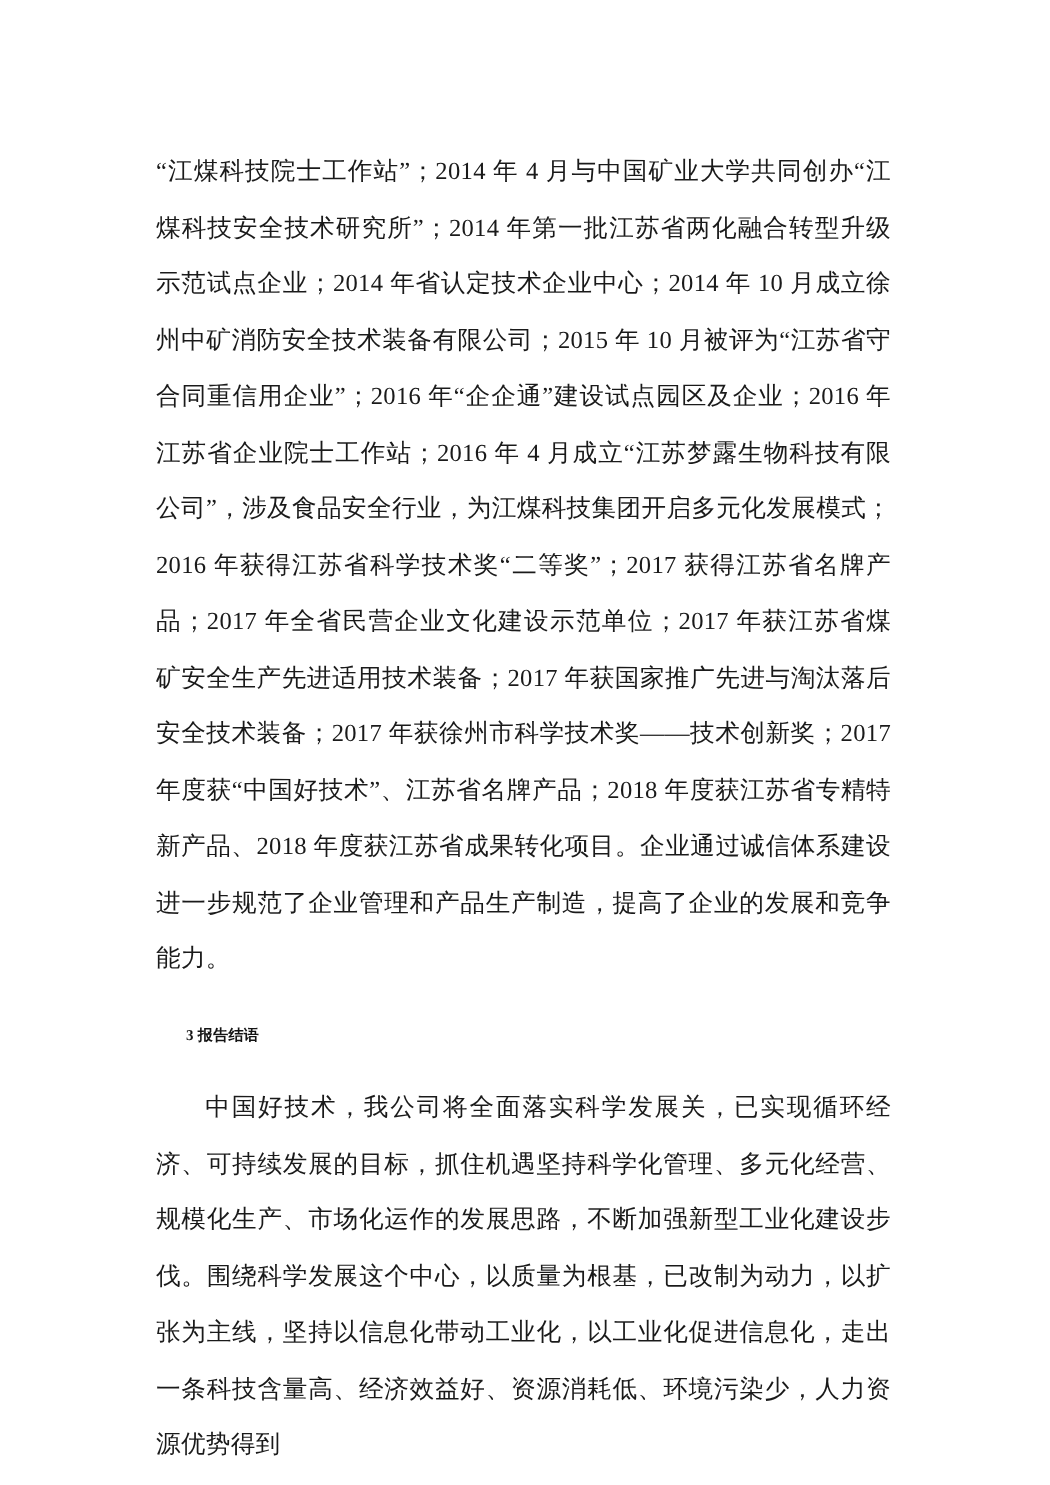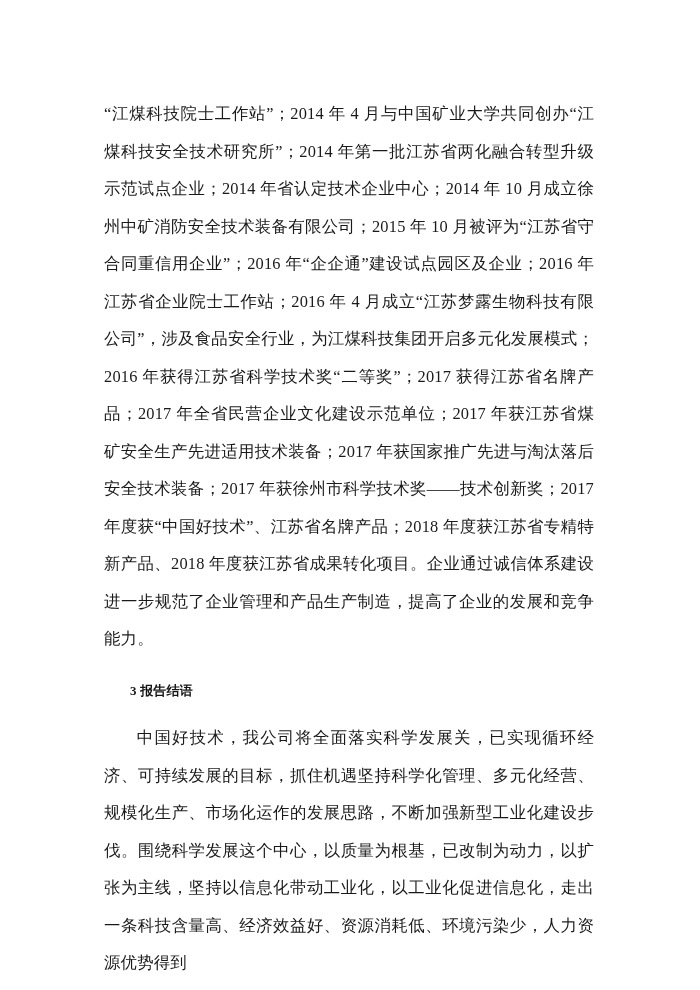--- a/index.html
+++ b/index.html
@@ -33,21 +33,21 @@
   }
   .para {
     margin: 0;
     text-indent: 0;
   }
   .para.indent2 {
     text-indent: 2em;
   }
   .heading {
     margin: 0;
-    font-size: 13px;
+    font-size: 10px;
     line-height: 37.5px;
     font-weight: bold;
     text-indent: 2em;
     color: #141414;
   }
   .spacer-small {
     height: 14px;
   }
   .spacer-mid {
     height: 10px;

